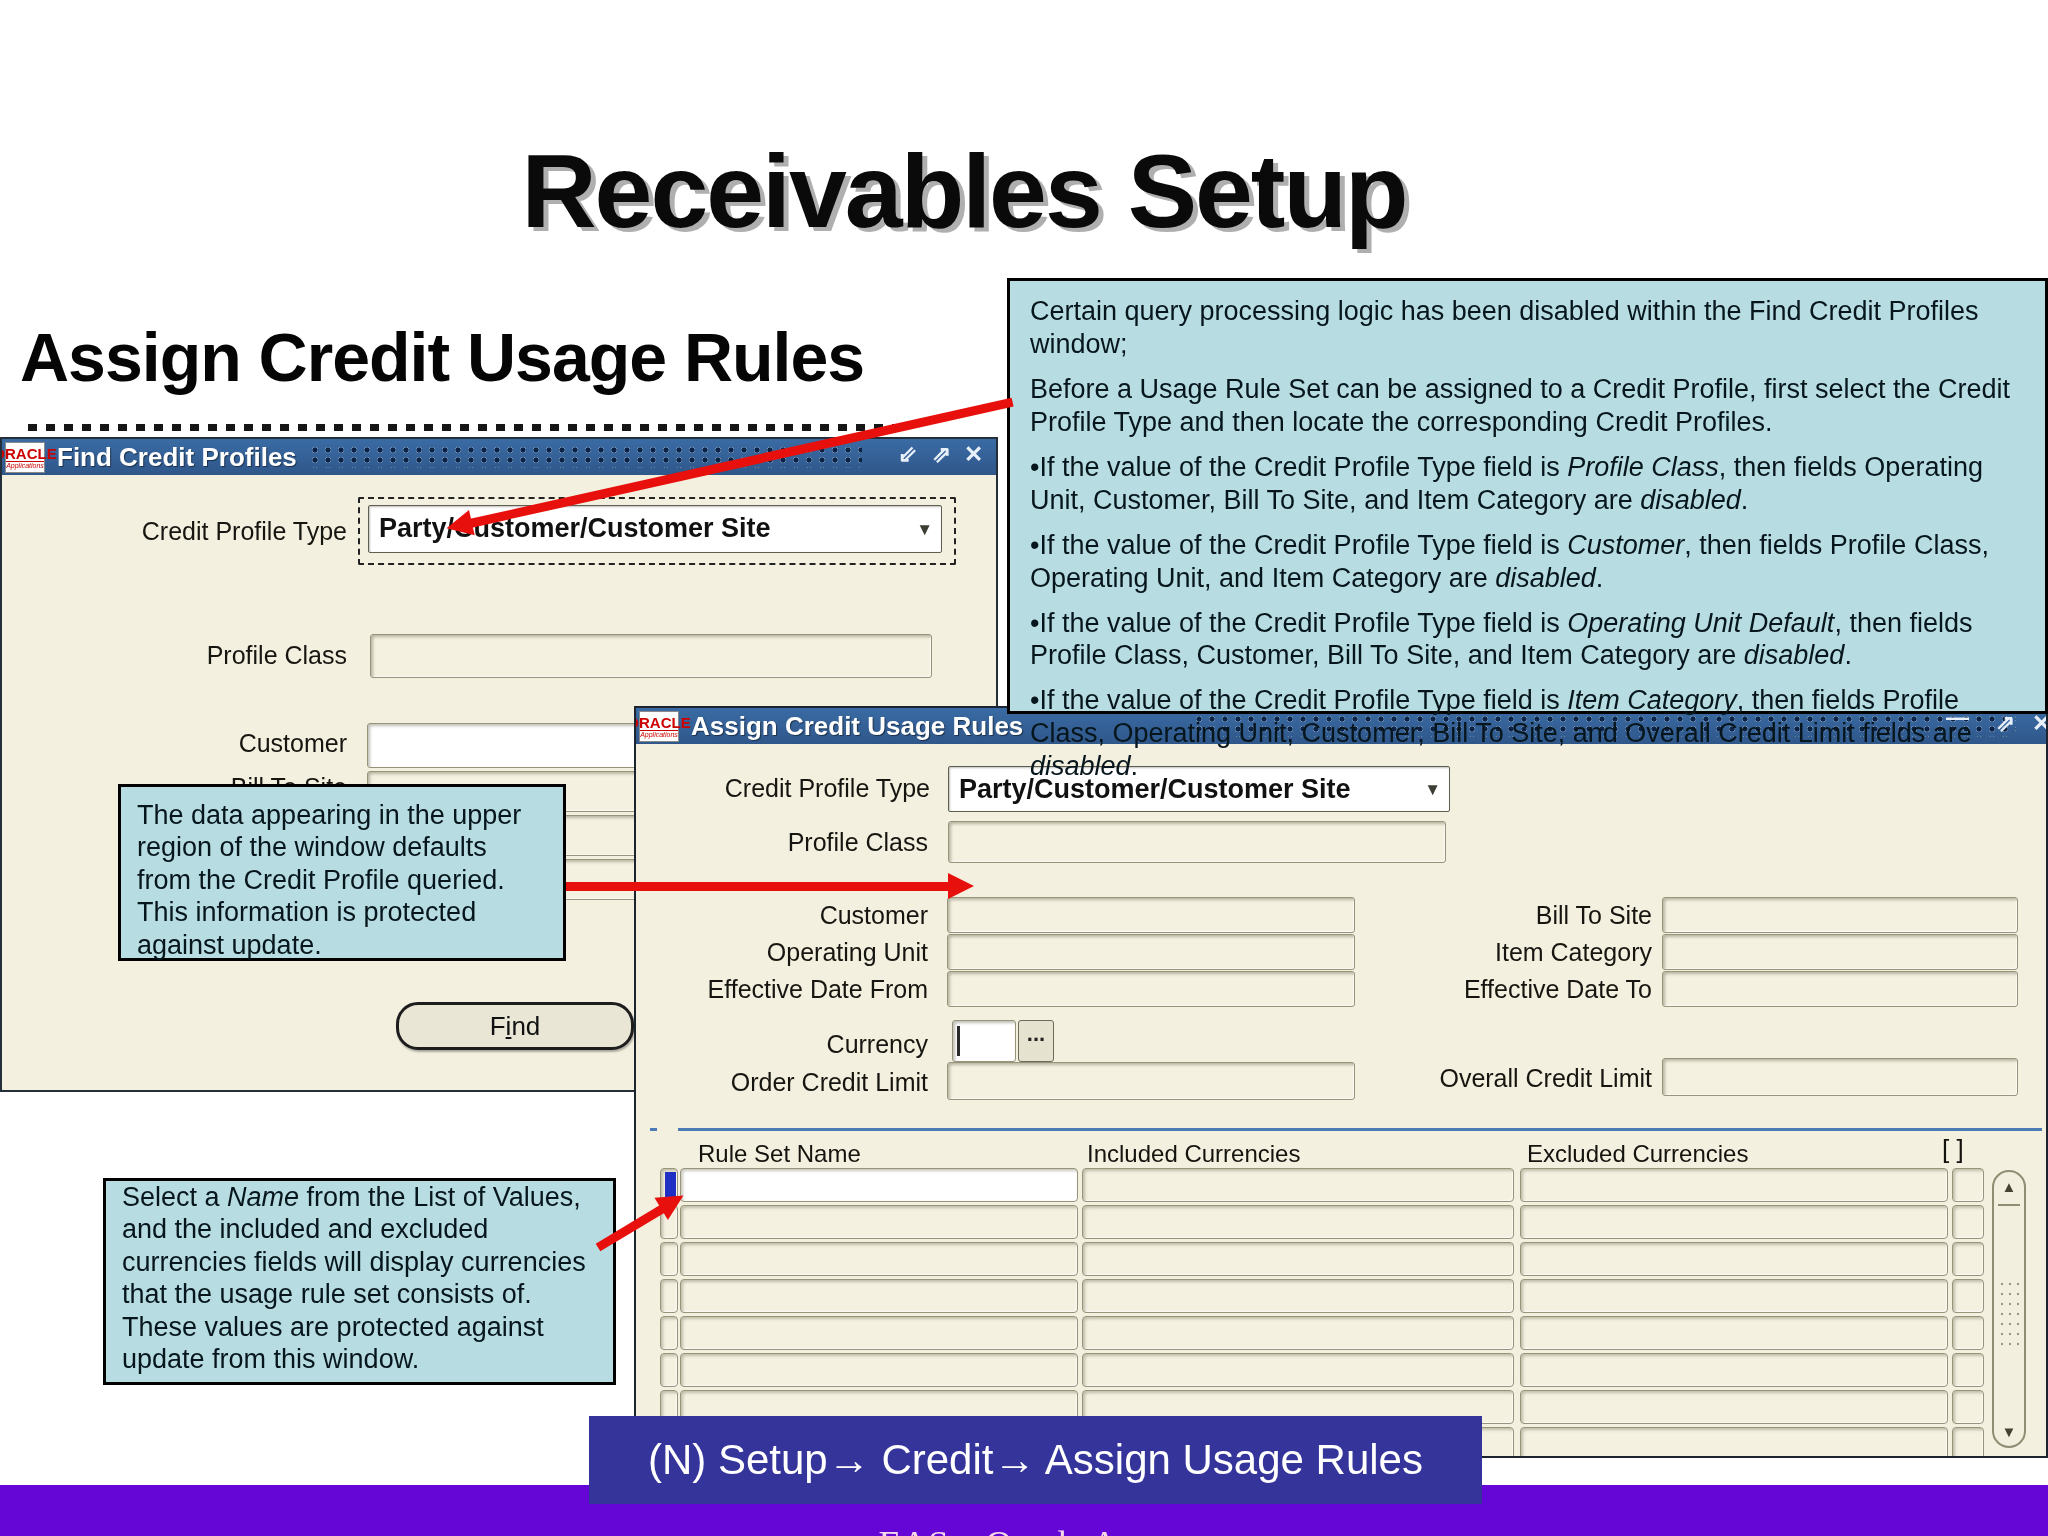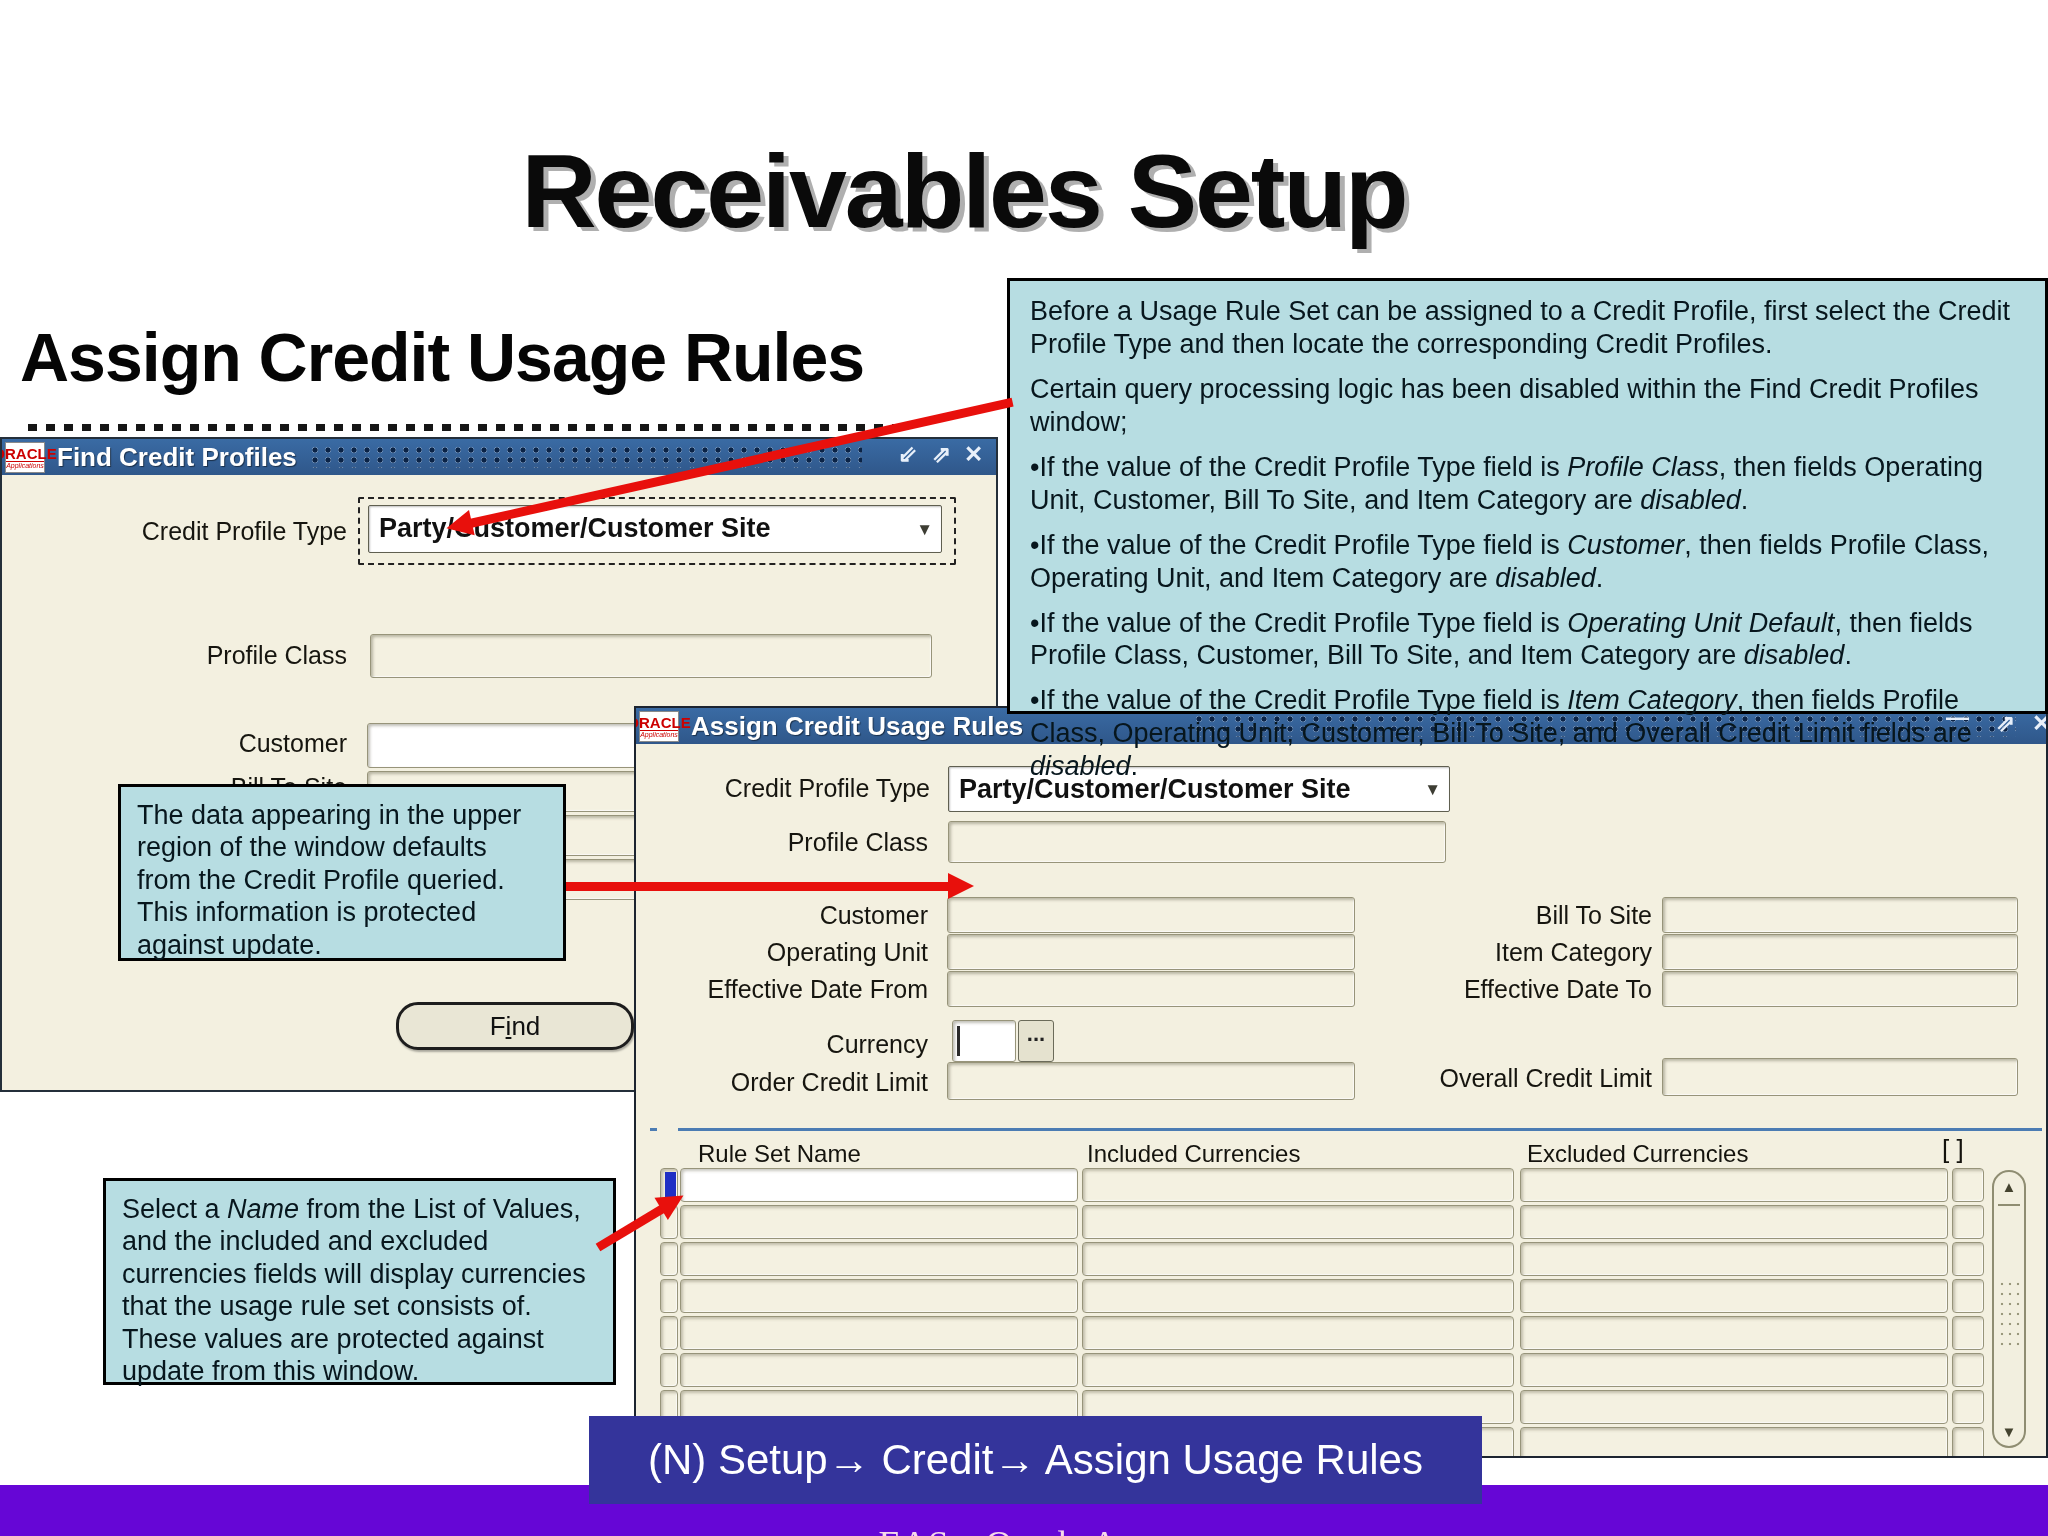--- a/index.html
+++ b/index.html
@@ -13,21 +13,21 @@
     text-shadow:5px 4px 0 rgba(110,110,110,.55);}
   .slide-heading{left:20px;top:262px;font-size:68px;font-weight:800;letter-spacing:-1px;color:#050505;}
 
   
   .callout{background:var(--callout,#b7dde2);border:3px solid #000;color:#07161d;
     box-sizing:border-box;z-index:3;}
   .callout p{margin:0 0 12px 0;}
   .callout p:last-child{margin:0;}
   .co-top{left:1007px;top:278px;width:1041px;height:436px;padding:14px 20px;font-size:27px;line-height:1.22;}
   .co-mid{left:118px;top:784px;width:448px;height:177px;padding:12px 16px;font-size:27px;line-height:1.2;}
-  .co-bot{left:103px;top:1178px;width:513px;height:207px;padding:12px 16px;font-size:27px;line-height:1.2;}
+  .co-bot{left:103px;top:1178px;width:513px;height:207px;padding:0 16px;font-size:27px;line-height:1.2;}
 
   
   .win{background:#f3f0e0;border:2px solid #242f3a;box-sizing:border-box;overflow:hidden;}
   .titlebar{position:absolute;left:0;top:0;right:0;height:36px;
     background:linear-gradient(var(--titlebar,#3a6ba4),var(--titlebar_dark,#30598c));
     display:flex;align-items:center;}
   .titletext{color:#fff;font-weight:700;font-size:26px;margin-left:12px;white-space:nowrap;
     text-shadow:1px 1px 1px rgba(0,0,0,.5);}
   .titledots{position:absolute;top:7px;height:22px;
     background-image:radial-gradient(circle at 3px 4px, rgba(8,32,66,.95) 2.2px, rgba(255,255,255,.28) 2.9px, transparent 3.6px);
@@ -261,22 +261,22 @@
 
   <div class="sbar" style="left:1356px;top:462px;height:278px;">
     <div class="sup">▲</div>
     <div class="thumbline"></div>
     <div class="grain"></div>
     <div class="sdn">▼</div>
   </div>
 </div>
 
 <div class="abs callout co-top" style="z-index:5;">
+    <p><span>Certain query processing logic has been disabled within the Find Credit Profiles window;</span></p>
     <p><span>Before a Usage Rule Set can be assigned to a Credit Profile, first select the Credit Profile Type and then locate the corresponding Credit Profiles.</span></p>
-    <p><span>Certain query processing logic has been disabled within the Find Credit Profiles window;</span></p>
     <p><span>•If the value of the Credit Profile Type field is </span><span style="font-style: italic;">Profile Class</span><span>, then fields Operating Unit, Customer, Bill To Site, and Item Category are </span><span style="font-style: italic;">disabled</span><span>.</span></p>
     <p><span>•If the value of the Credit Profile Type field is </span><span style="font-style: italic;">Customer</span><span>, then fields Profile Class, Operating Unit, and Item Category are </span><span style="font-style: italic;">disabled</span><span>.</span></p>
     <p><span>•If the value of the Credit Profile Type field is </span><span style="font-style: italic;">Operating Unit Default</span><span>, then fields Profile Class, Customer, Bill To Site, and Item Category are </span><span style="font-style: italic;">disabled</span><span>.</span></p>
     <p><span>•If the value of the Credit Profile Type field is </span><span style="font-style: italic;">Item Category</span><span>, then fields Profile Class, Operating Unit, Customer, Bill To Site, and Overall Credit Limit fields are </span><span style="font-style: italic;">disabled</span><span>.</span></p>
   </div>
 
 <div class="arrow head-l" style="left:470px;top:519px;width:556px;transform:rotate(-12.6deg);"></div>
 <div class="arrow head-r" style="left:566px;top:882px;width:384px;"></div>
 <div class="arrow head-r" style="left:598px;top:1243px;width:76px;transform:rotate(-31deg);"></div>
 

